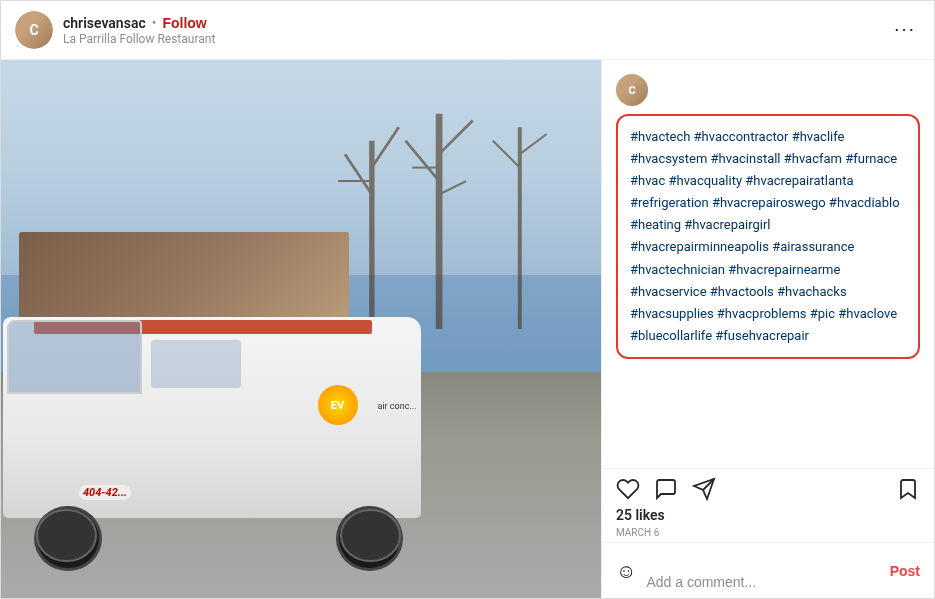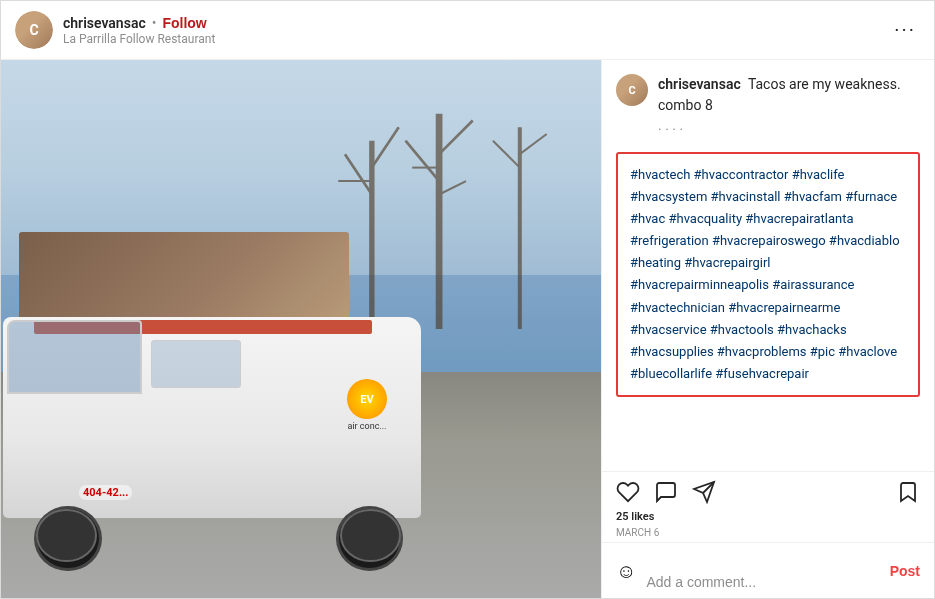--- a/index.html
+++ b/index.html
@@ -194,21 +194,21 @@
     }
 
     .caption-dots {
       color: #8e8e8e;
       font-size: 14px;
       line-height: 2;
     }
 
     .hashtags-box {
       border: 2px solid #e53935;
-      border-radius: 3px;
+      border-radius: 12px;
       padding: 10px 12px;
       margin: 8px 0;
       font-size: 13px;
       color: #003569;
       line-height: 1.7;
     }
 
     
     .post-actions {
       padding: 8px 14px 4px;
@@ -228,21 +228,21 @@
       display: flex;
       align-items: center;
       justify-content: center;
     }
 
     .bookmark-icon-wrapper {
       margin-left: auto;
     }
 
     .likes-row {
-      font-size: 11px;
+      font-size: 14px;
       font-weight: 600;
       color: #262626;
       margin-top: 6px;
     }
 
     .date-row {
       font-size: 10px;
       color: #8e8e8e;
       text-transform: uppercase;
       margin-top: 4px;
@@ -343,49 +343,41 @@
         <div class="van">
 
           <div style="position:absolute;bottom:18%;left:3%;width:93%;height:68%;background:linear-gradient(180deg,#f5f5f5 0%,#e8e8e8 60%,#d5d5d5 100%);border-radius:8px 14px 5px 5px;"></div>
 
           <div style="position:absolute;bottom:80%;left:10%;width:75%;height:5%;background:#c8503a;border-radius:2px;"></div>
 
           <div style="position:absolute;bottom:60%;left:4%;width:30%;height:25%;background:rgba(100,140,180,0.45);border-radius:8px 4px 0 0;border:2px solid #ccc;"></div>
 
           <div style="position:absolute;bottom:62%;left:36%;width:20%;height:16%;background:rgba(100,140,180,0.3);border:1px solid #ccc;border-radius:3px;"></div>
 
-          <div style="position:absolute;bottom:42%;right:5%;width:22%;height:28%;display:flex;flex-direction:column;align-items:center;justify-content:center;">
+          <div style="position:absolute;bottom:42%;right:5%;width:22%;height:28%;display:flex;flex-direction:row;align-items:center;justify-content:space-between;">
             <div style="width:40px;height:40px;background:radial-gradient(circle,#ffd700,#ff8c00);border-radius:50%;display:flex;align-items:center;justify-content:center;font-size:11px;font-weight:bold;color:#fff;">EV</div>
             <div style="font-size:9px;color:#333;margin-top:2px;text-align:center;line-height:1.2;">air conc...</div>
           </div>
 
-          <div style="position:absolute;bottom:24%;left:20%;font-size:11px;color:#c00;font-weight:bold;background:rgba(255,255,255,0.5);padding:1px 4px;border-radius:7px;">404-42...</div>
+          <div style="position:absolute;bottom:24%;left:20%;font-size:11px;color:#c00;font-weight:bold;background:rgba(255,255,255,0.5);padding:1px 4px;border-radius:7px;font-style:italic;">404-42...</div>
 
           <div style="position:absolute;bottom:0%;left:10%;width:15%;height:22%;background:#1a1a1a;border-radius:50%;border:3px solid #444;"></div>
           <div style="position:absolute;bottom:0%;right:8%;width:15%;height:22%;background:#1a1a1a;border-radius:50%;border:3px solid #444;"></div>
           <div style="position:absolute;bottom:3%;left:10.5%;width:13.5%;height:18%;background:#333;border-radius:50%;border:2px solid #666;"></div>
           <div style="position:absolute;bottom:3%;right:8.5%;width:13.5%;height:18%;background:#333;border-radius:50%;border:2px solid #666;"></div>
         </div>
       </div>
     </div>
 
     <div class="post-right-panel">
 
       <div class="post-caption-area">
 
         <div class="caption-row">
           <div class="small-avatar">C</div>
-          <div class="caption-content">
-            <span class="caption-username">chrisevansac</span>
-            <span>Tacos are my weakness. combo 8</span>
-            <div class="caption-dots">·
-·
-·
-·</div>
-          </div>
         </div>
 
         <div class="hashtags-box">
           <span>#hvactech #hvaccontractor #hvaclife #hvacsystem #hvacinstall #hvacfam #furnace #hvac #hvacquality #hvacrepairatlanta #refrigeration #hvacrepairoswego #hvacdiablo #heating #hvacrepairgirl #hvacrepairminneapolis #airassurance #hvactechnician #hvacrepairnearme #hvacservice #hvactools #hvachacks #hvacsupplies #hvacproblems #pic #hvaclove #bluecollarlife #fusehvacrepair</span>
         </div>
 
       </div>
 
       <div class="post-actions">
         <div class="action-icons">

